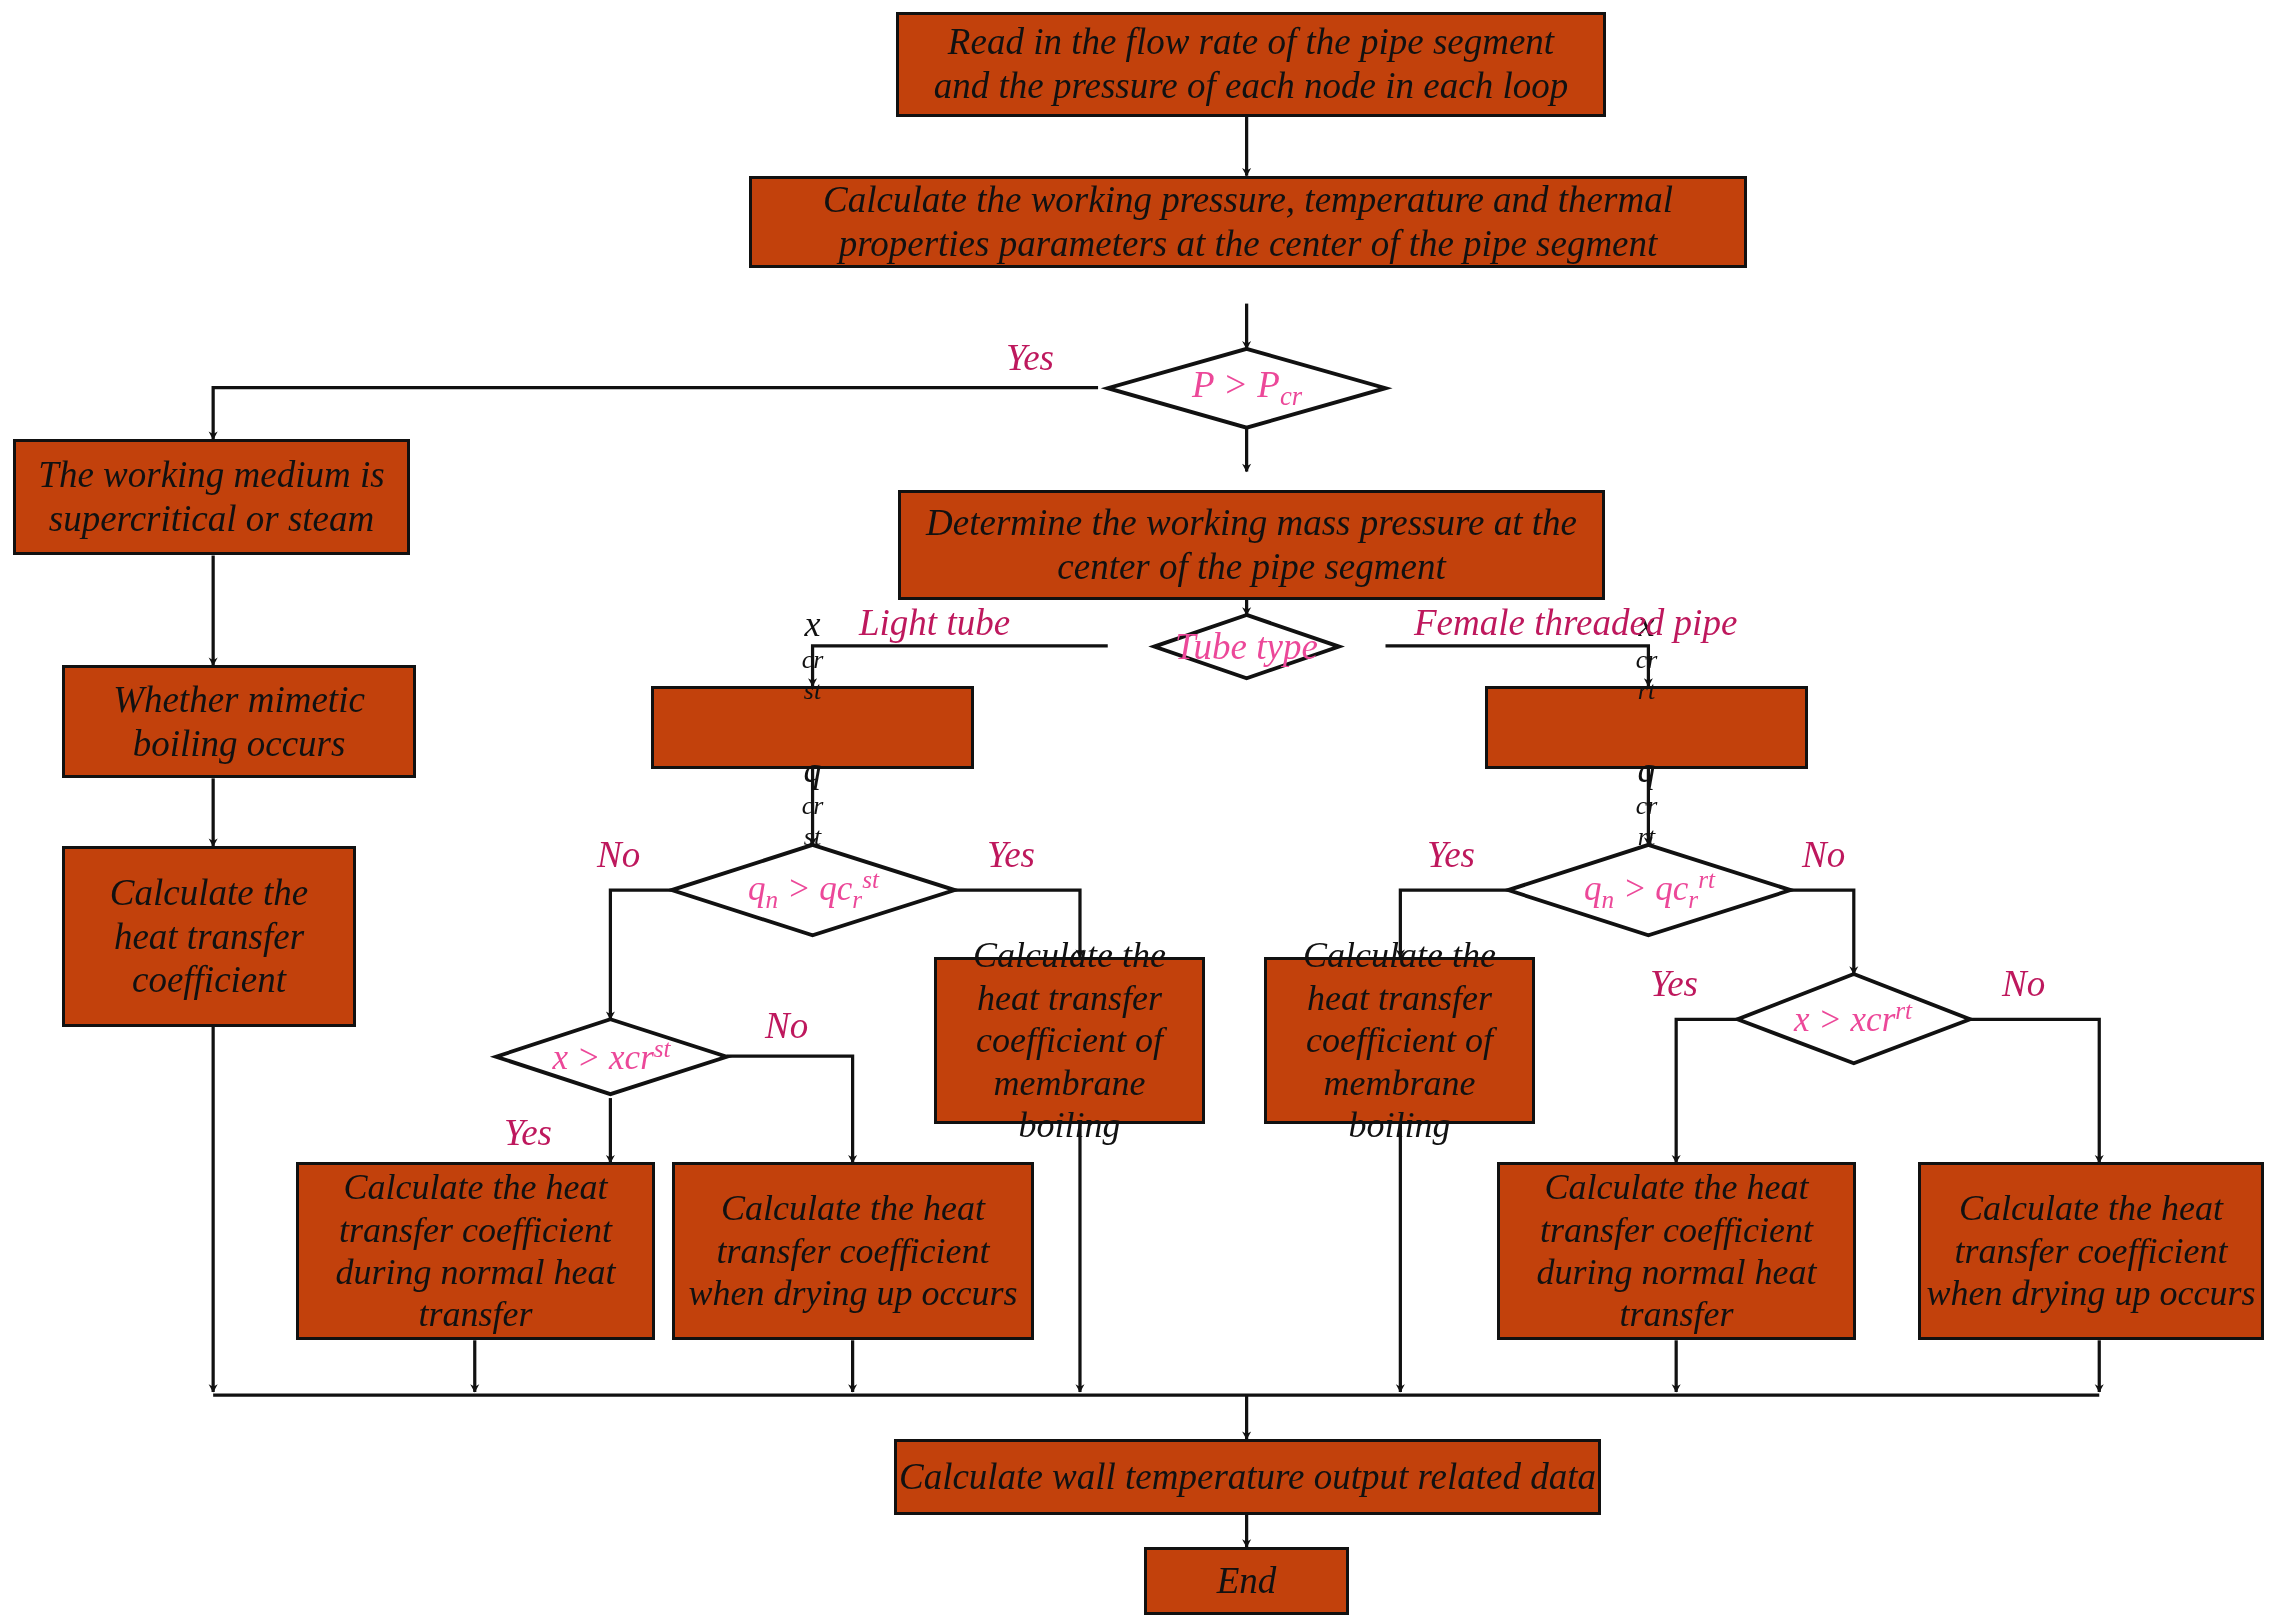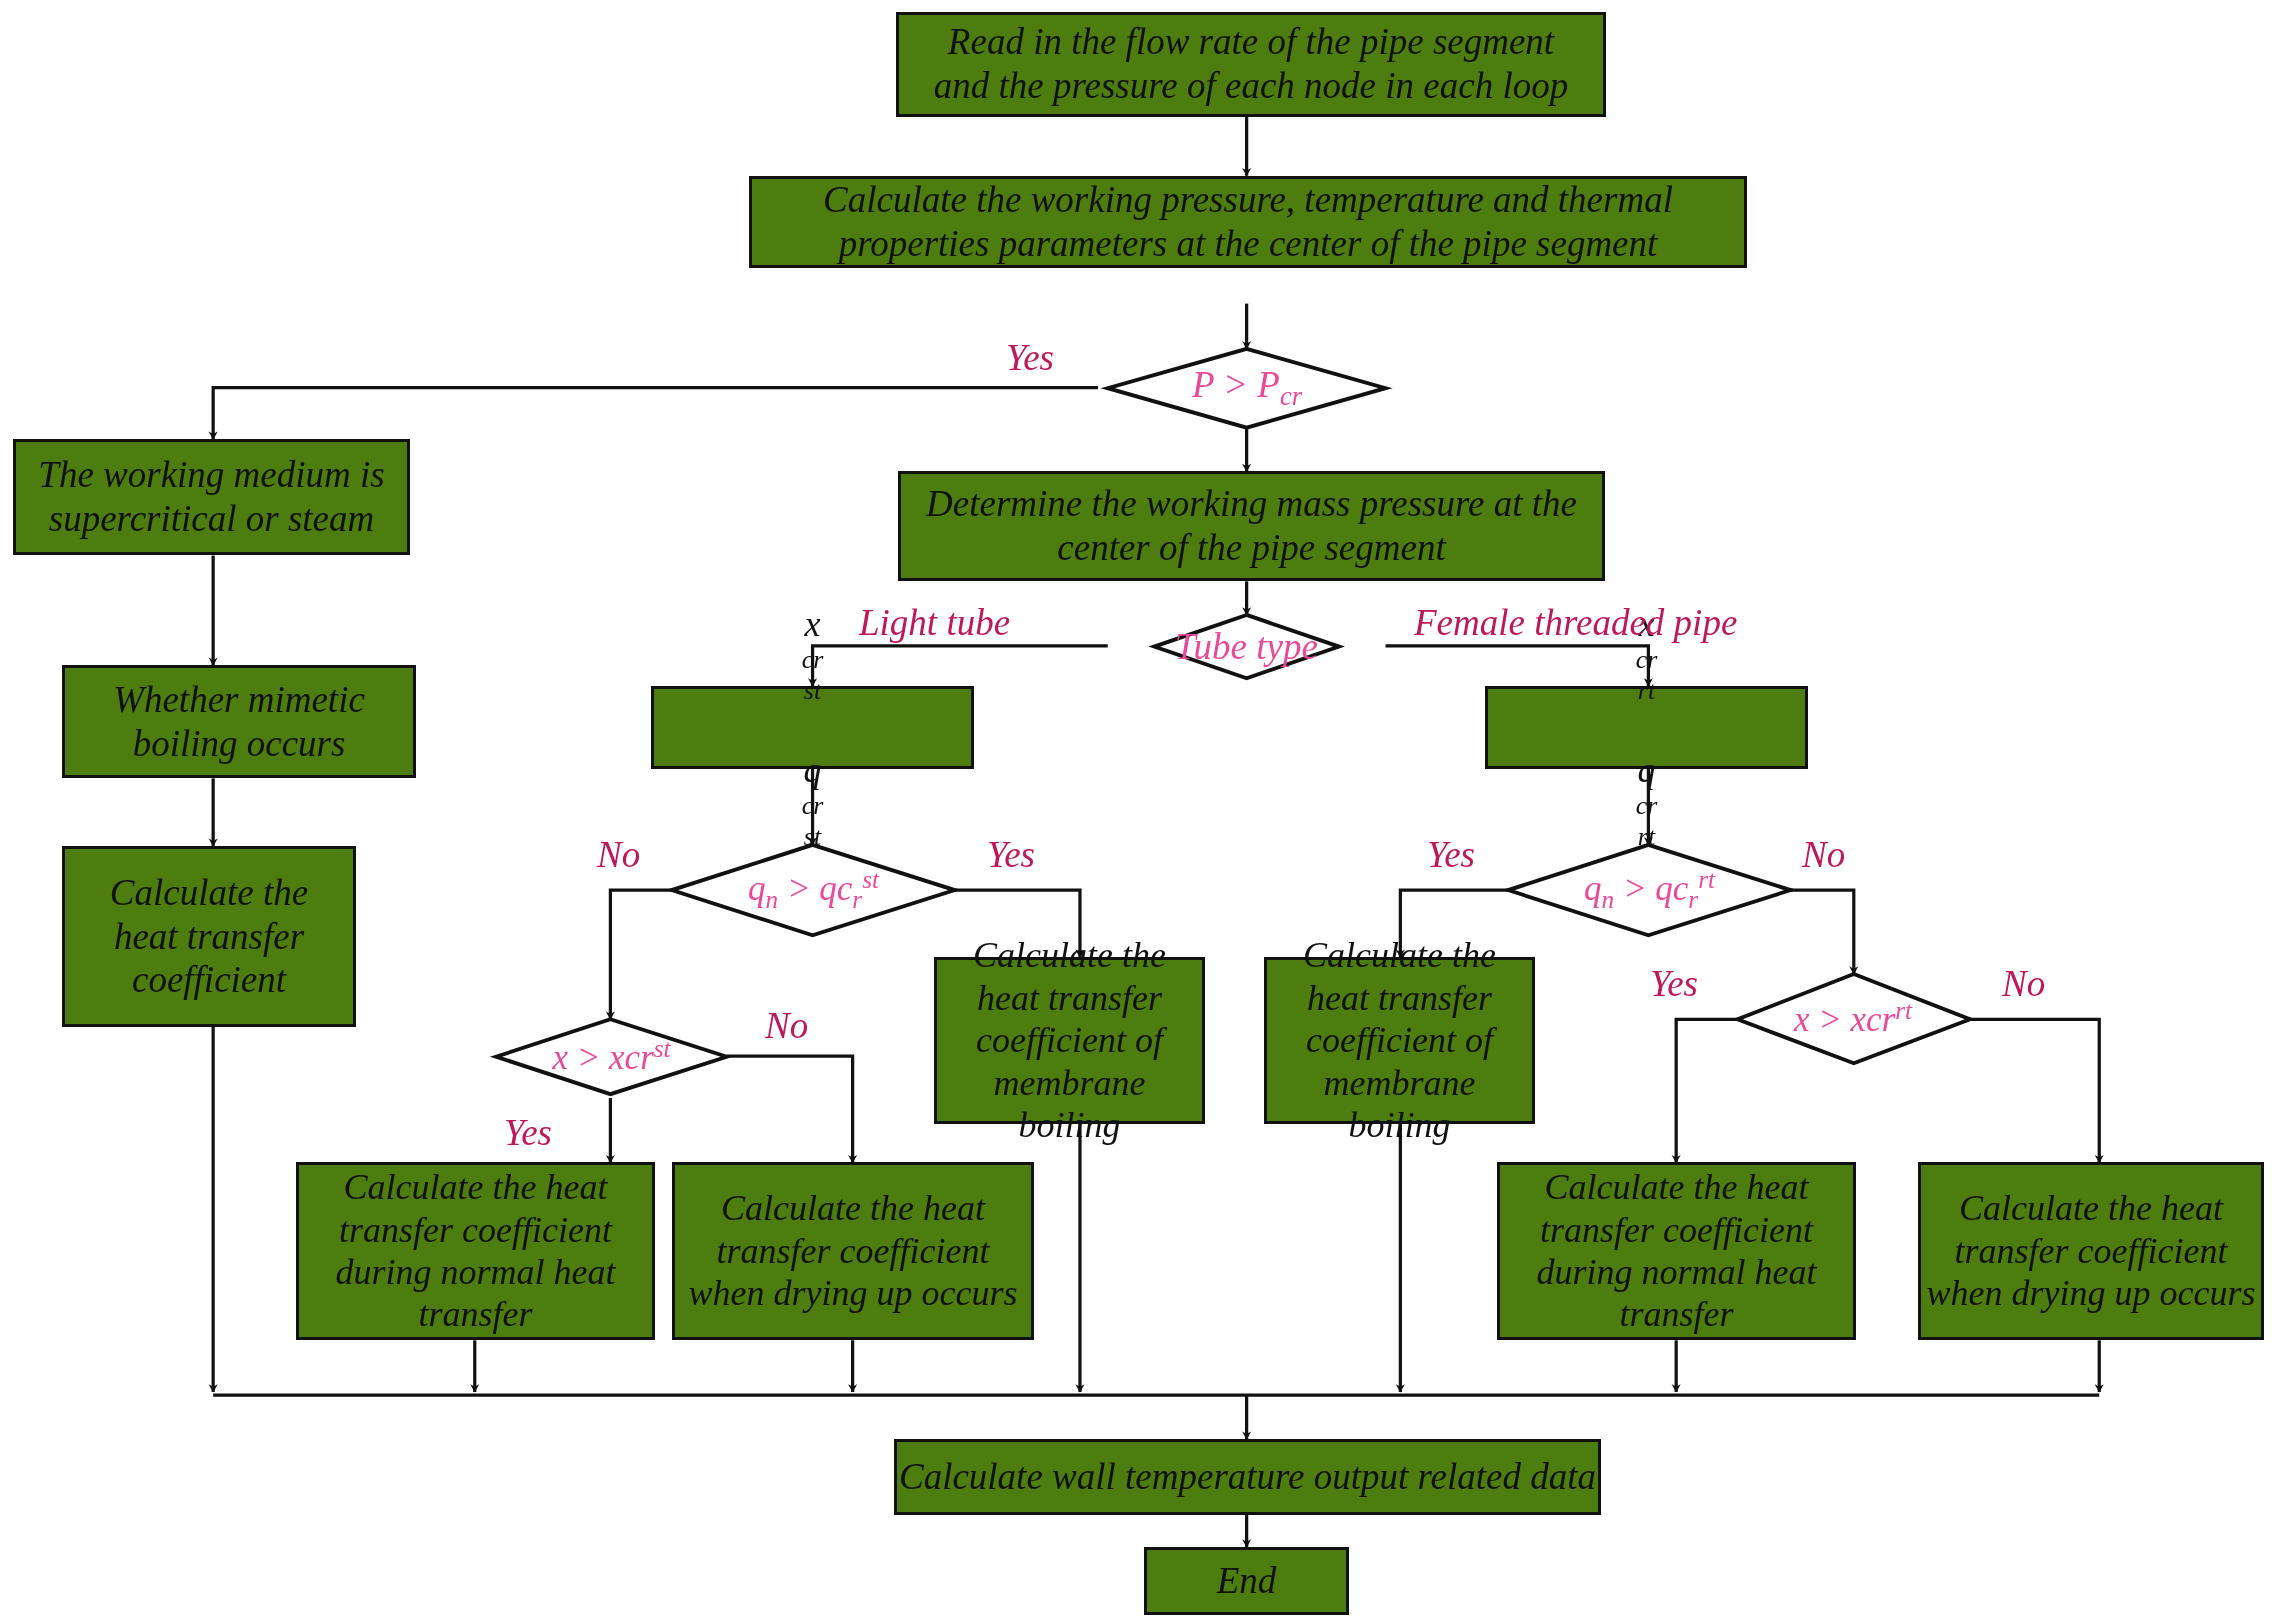--- a/index.html
+++ b/index.html
@@ -1,19 +1,19 @@
 <!DOCTYPE html>
 <html style="font-size:10.3px"><head>
 <meta charset="utf-8">
 <style>
   html,body{margin:0;padding:0;background:#ffffff;}
   body{font-family:"Liberation Serif", serif;}
   #stage{position:relative;width:2273px;height:1620px;background:#fff;overflow:hidden;}
   svg.layer{position:absolute;left:0;top:0;width:2273px;height:1620px;}
-  .node{position:absolute;box-sizing:border-box;border:3.2px solid #111;background:#4d7c0f;
+  .node{position:absolute;box-sizing:border-box;border:3.2px solid #111;background:#c2410c;
         display:flex;align-items:center;justify-content:center;text-align:center;
         font-style:italic;color:#111;line-height:1.18;}
   .node span{display:block;width:100%;}
   .dia{position:absolute;display:flex;align-items:center;justify-content:center;
        text-align:center;font-style:italic;color:#ec4899;pointer-events:none;}
   .dia span{position:relative;z-index:2;}
   .edgelabel{position:absolute;font-style:italic;color:#be185d;white-space:nowrap;}
   .sup{font-size:0.72em;vertical-align:super;font-style:italic;}
   .sub{font-size:0.72em;vertical-align:sub;font-style:italic;}
   .f58{font-size:37px;}
@@ -113,21 +113,21 @@
   </div>
 
   <div class="node f58" style="left:62px;top:665px;width:354px;height:113px;padding:0 13px;">
     <span>Whether mimetic boiling occurs</span>
   </div>
 
   <div class="node f58" style="left:62px;top:846px;width:294px;height:181px;padding:0 13px;">
     <span>Calculate the heat transfer coefficient</span>
   </div>
 
-  <div class="node f58" style="left:898px;top:471px;width:707px;height:110px;padding:0 17px;text-align:center;">
+  <div class="node f58" style="left:898px;top:490px;width:707px;height:110px;padding:0 17px;text-align:center;">
     <span>Determine the working mass pressure at the center of the pipe segment</span>
   </div>
 
   <div class="node f56 nowrapbox" style="left:651px;top:686px;width:323px;height:83px;">
     <span>
       <span>x</span><span class="sub">cr</span><span class="sup">st</span>
       &nbsp;&nbsp;&nbsp;
       <span>q</span><span class="sub">cr</span><span class="sup">st</span>
     </span>
   </div>

